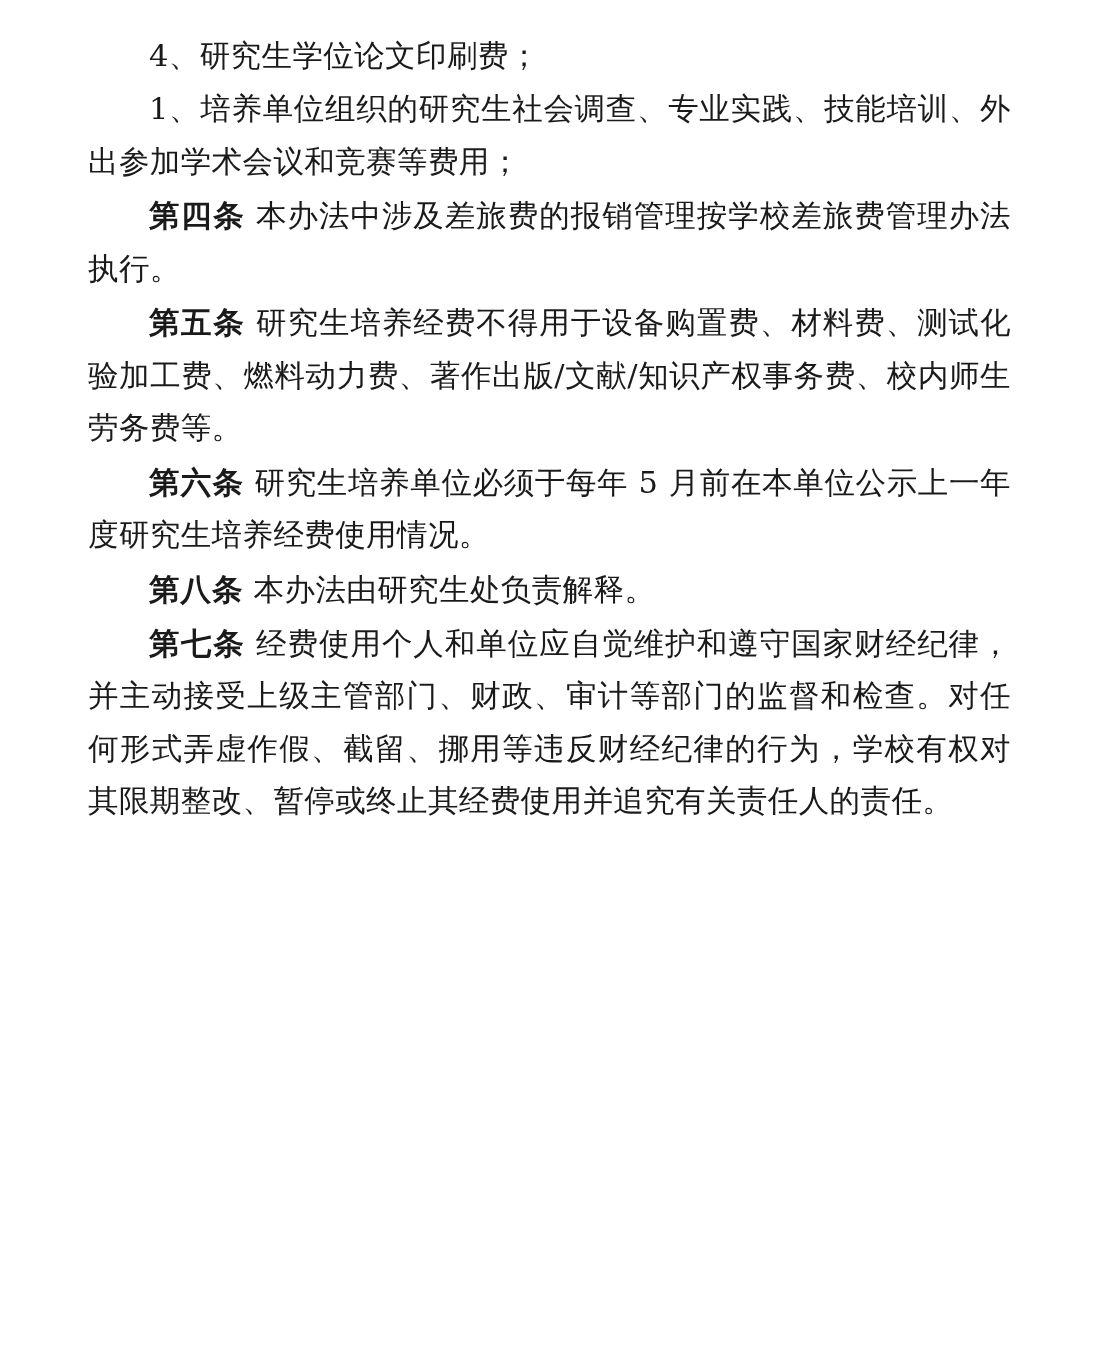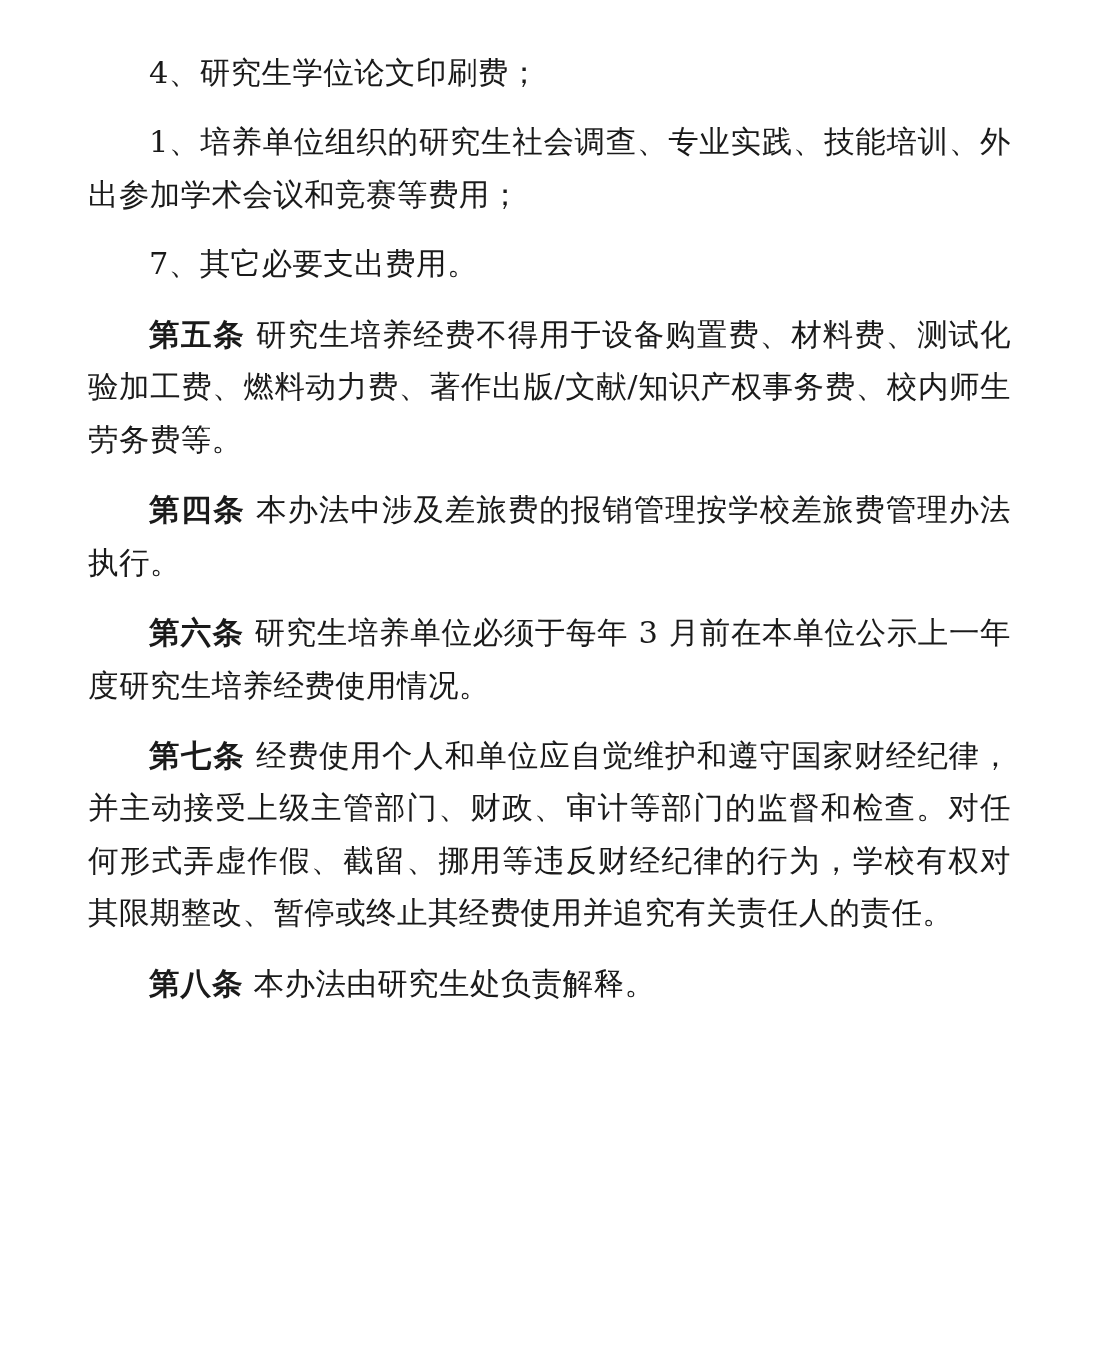--- a/index.html
+++ b/index.html
@@ -22,47 +22,46 @@
     background: #ffffff;
   }
   .doc-body {
     font-size: 30.5px;
     line-height: 1.72;
     letter-spacing: 0.4px;
     text-align: justify;
     text-justify: inter-ideograph;
   }
   p.para {
-    margin: 17px 0 1px 0;
+    margin: 0 0 1px 0;
     text-indent: 2em;
     white-space: pre-wrap;
   }
   p.para .art {
     font-weight: bold;
     letter-spacing: 1px;
   }
 </style>
 </head>
 <body>
 
 <div class="page">
   <div class="doc-body">
 
     <p class="para"><span>4、研究生学位论文印刷费；</span></p>
 
     <p class="para"><span>1、培养单位组织的研究生社会调查、专业实践、技能培训、外出参加学术会议和竞赛等费用；</span></p>
 
 
-    <p class="para"><span>7、其它必要支出费用。</span></p>
+
+    <p class="para"><span class="art">第四条</span><span> 本办法中涉及差旅费的报销管理按学校差旅费管理办法执行。</span></p>
 
     <p class="para"><span class="art">第五条</span><span> 研究生培养经费不得用于设备购置费、材料费、测试化验加工费、燃料动力费、著作出版/文献/知识产权事务费、校内师生劳务费等。</span></p>
 
-    <p class="para"><span class="art">第四条</span><span> 本办法中涉及差旅费的报销管理按学校差旅费管理办法执行。</span></p>
+    <p class="para"><span class="art">第六条</span><span> 研究生培养单位必须于每年 5 月前在本单位公示上一年度研究生培养经费使用情况。</span></p>
 
-    <p class="para"><span class="art">第六条</span><span> 研究生培养单位必须于每年 3 月前在本单位公示上一年度研究生培养经费使用情况。</span></p>
+    <p class="para"><span class="art">第八条</span><span> 本办法由研究生处负责解释。</span></p>
 
     <p class="para"><span class="art">第七条</span><span> 经费使用个人和单位应自觉维护和遵守国家财经纪律，并主动接受上级主管部门、财政、审计等部门的监督和检查。对任何形式弄虚作假、截留、挪用等违反财经纪律的行为，学校有权对其限期整改、暂停或终止其经费使用并追究有关责任人的责任。</span></p>
-
-    <p class="para"><span class="art">第八条</span><span> 本办法由研究生处负责解释。</span></p>
 
 
   </div>
 </div>
 
 </body></html>

